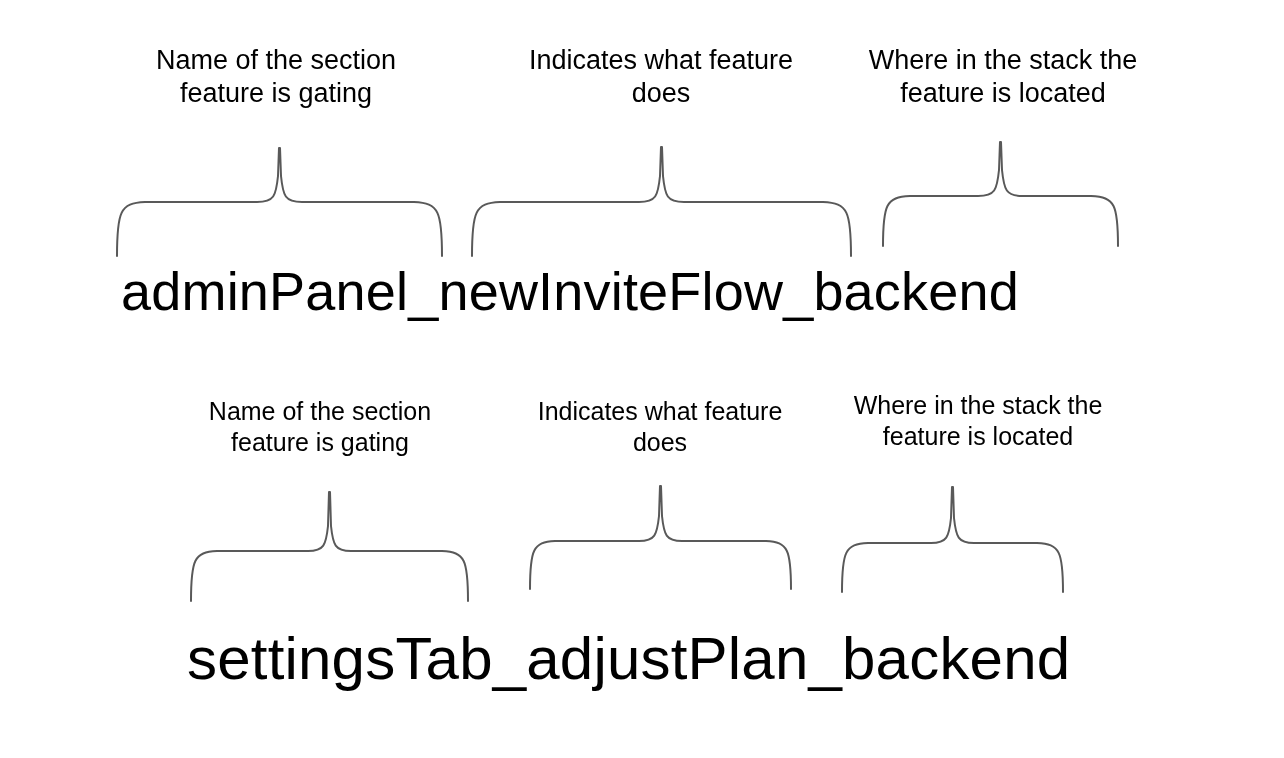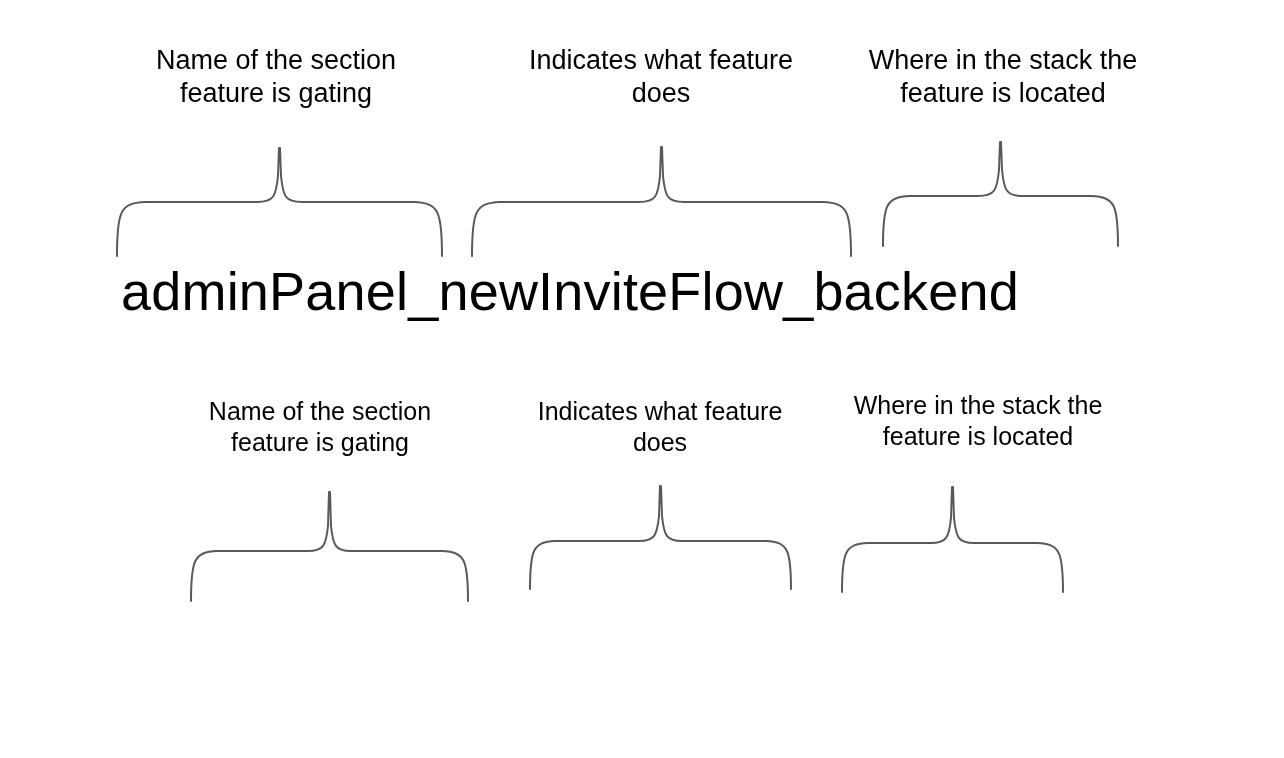--- a/index.html
+++ b/index.html
@@ -148,14 +148,15 @@
          L 931,543
          C 947,543 949,537 951,518
          L 952,487
          L 953,487
          L 954,518
          C 956,537 958,543 974,543
          L 1037,543
          C 1060,544 1063,552 1063,592"></path>
   </svg>
 
+  <div class="flag-name" id="flag-name-2">settingsTab_adjustPlan_backend</div>
 
 </div>
 
 </body></html>

